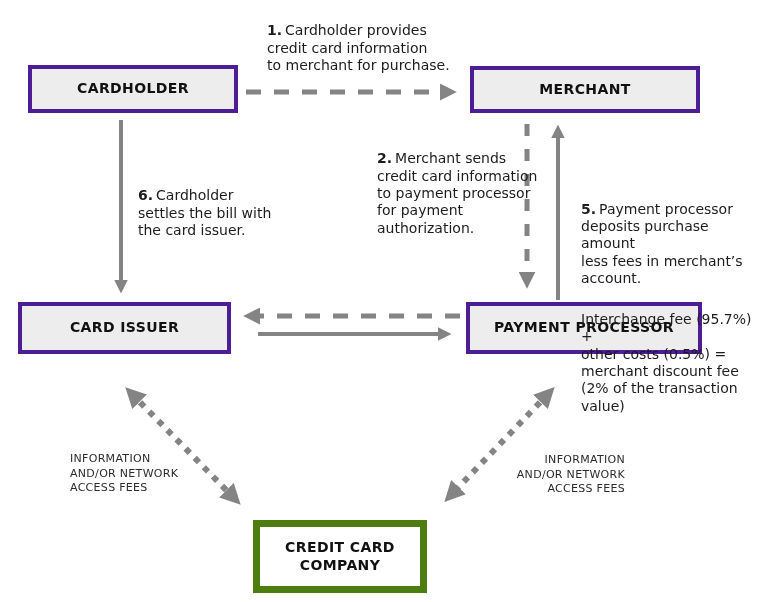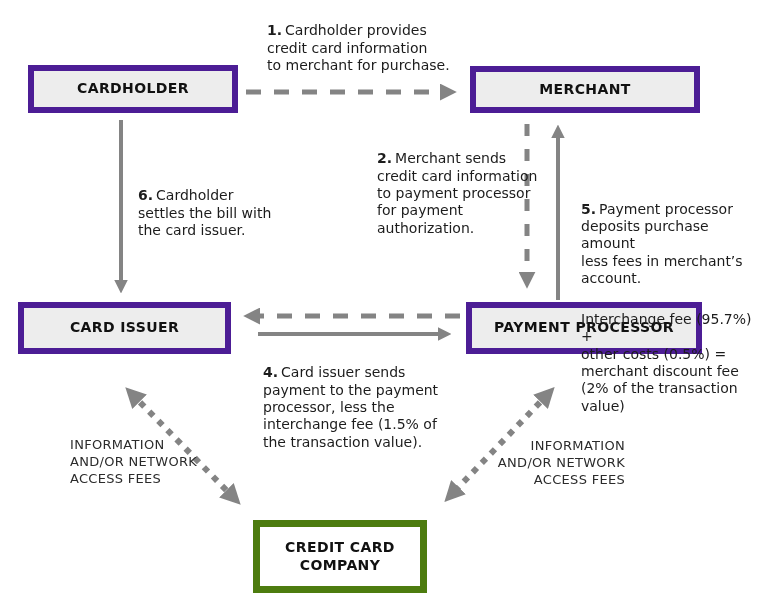--- a/index.html
+++ b/index.html
@@ -2,35 +2,35 @@
 <html><head>
 <meta charset="utf-8">
 <style>
   html,body { margin:0; padding:0; background:#ffffff; }
   .canvas {
     position:relative; width:766px; height:602px; background:#ffffff;
     font-family:"DejaVu Sans","Liberation Sans",sans-serif; overflow:hidden;
   }
   svg.arrows { position:absolute; left:0; top:0; width:766px; height:602px; pointer-events:none; }
   .node {
-    position:absolute; background:#ededed; border:6px solid #4c1d95;
+    position:absolute; background:#ededed; border:4px solid #4c1d95;
     display:flex; align-items:center; justify-content:center;
     font-weight:bold; font-size:14px; letter-spacing:0.4px; color:#111111;
     text-align:center; white-space:pre-line; box-sizing:border-box; line-height:1.25;
   }
   .node.white { background:#ffffff; border:7px solid #4d7c0f; }
   .step {
     position:absolute; font-size:14px; line-height:1.24; color:#1c1c1c;
     white-space:pre-line;
   }
   .step .num { font-weight:bold; margin-right:3px; }
   .stepnote { margin-top:6px; white-space:pre-line; }
   .fees {
-    position:absolute; font-size:13px; line-height:1.32; color:#2b2b2b;
-    white-space:pre-line; letter-spacing:0.3px;
+    position:absolute; font-size:11px; line-height:1.32; color:#2b2b2b;
+    white-space:pre-line; letter-spacing:0.3px;margin-top:16px;
   }
   .fees.right { text-align:right; }
 </style>
 </head>
 <body>
 
 <div class="canvas">
 
   <svg class="arrows" viewBox="0 0 766 602">
     <defs>
@@ -71,27 +71,20 @@
 
   <div class="step" style="left:377px; top:133px;">
     <span class="num">2.</span><span>Merchant sends
 credit card information
 to payment processor
 for payment
 authorization.</span>
   </div>
 
 
-  <div class="step" style="left:263px; top:347px;">
-    <span class="num">4.</span><span>Card issuer sends
-payment to the payment
-processor, less the
-interchange fee (1.5% of
-the transaction value).</span>
-  </div>
 
   <div class="step" style="left:581px; top:166px;">
     <div>
       <span class="num">5.</span><span>Payment processor
 deposits purchase amount
 less fees in merchant’s
 account.</span>
     </div>
     <div class="stepnote">Interchange fee (95.7%) +
 other costs (0.5%) =

